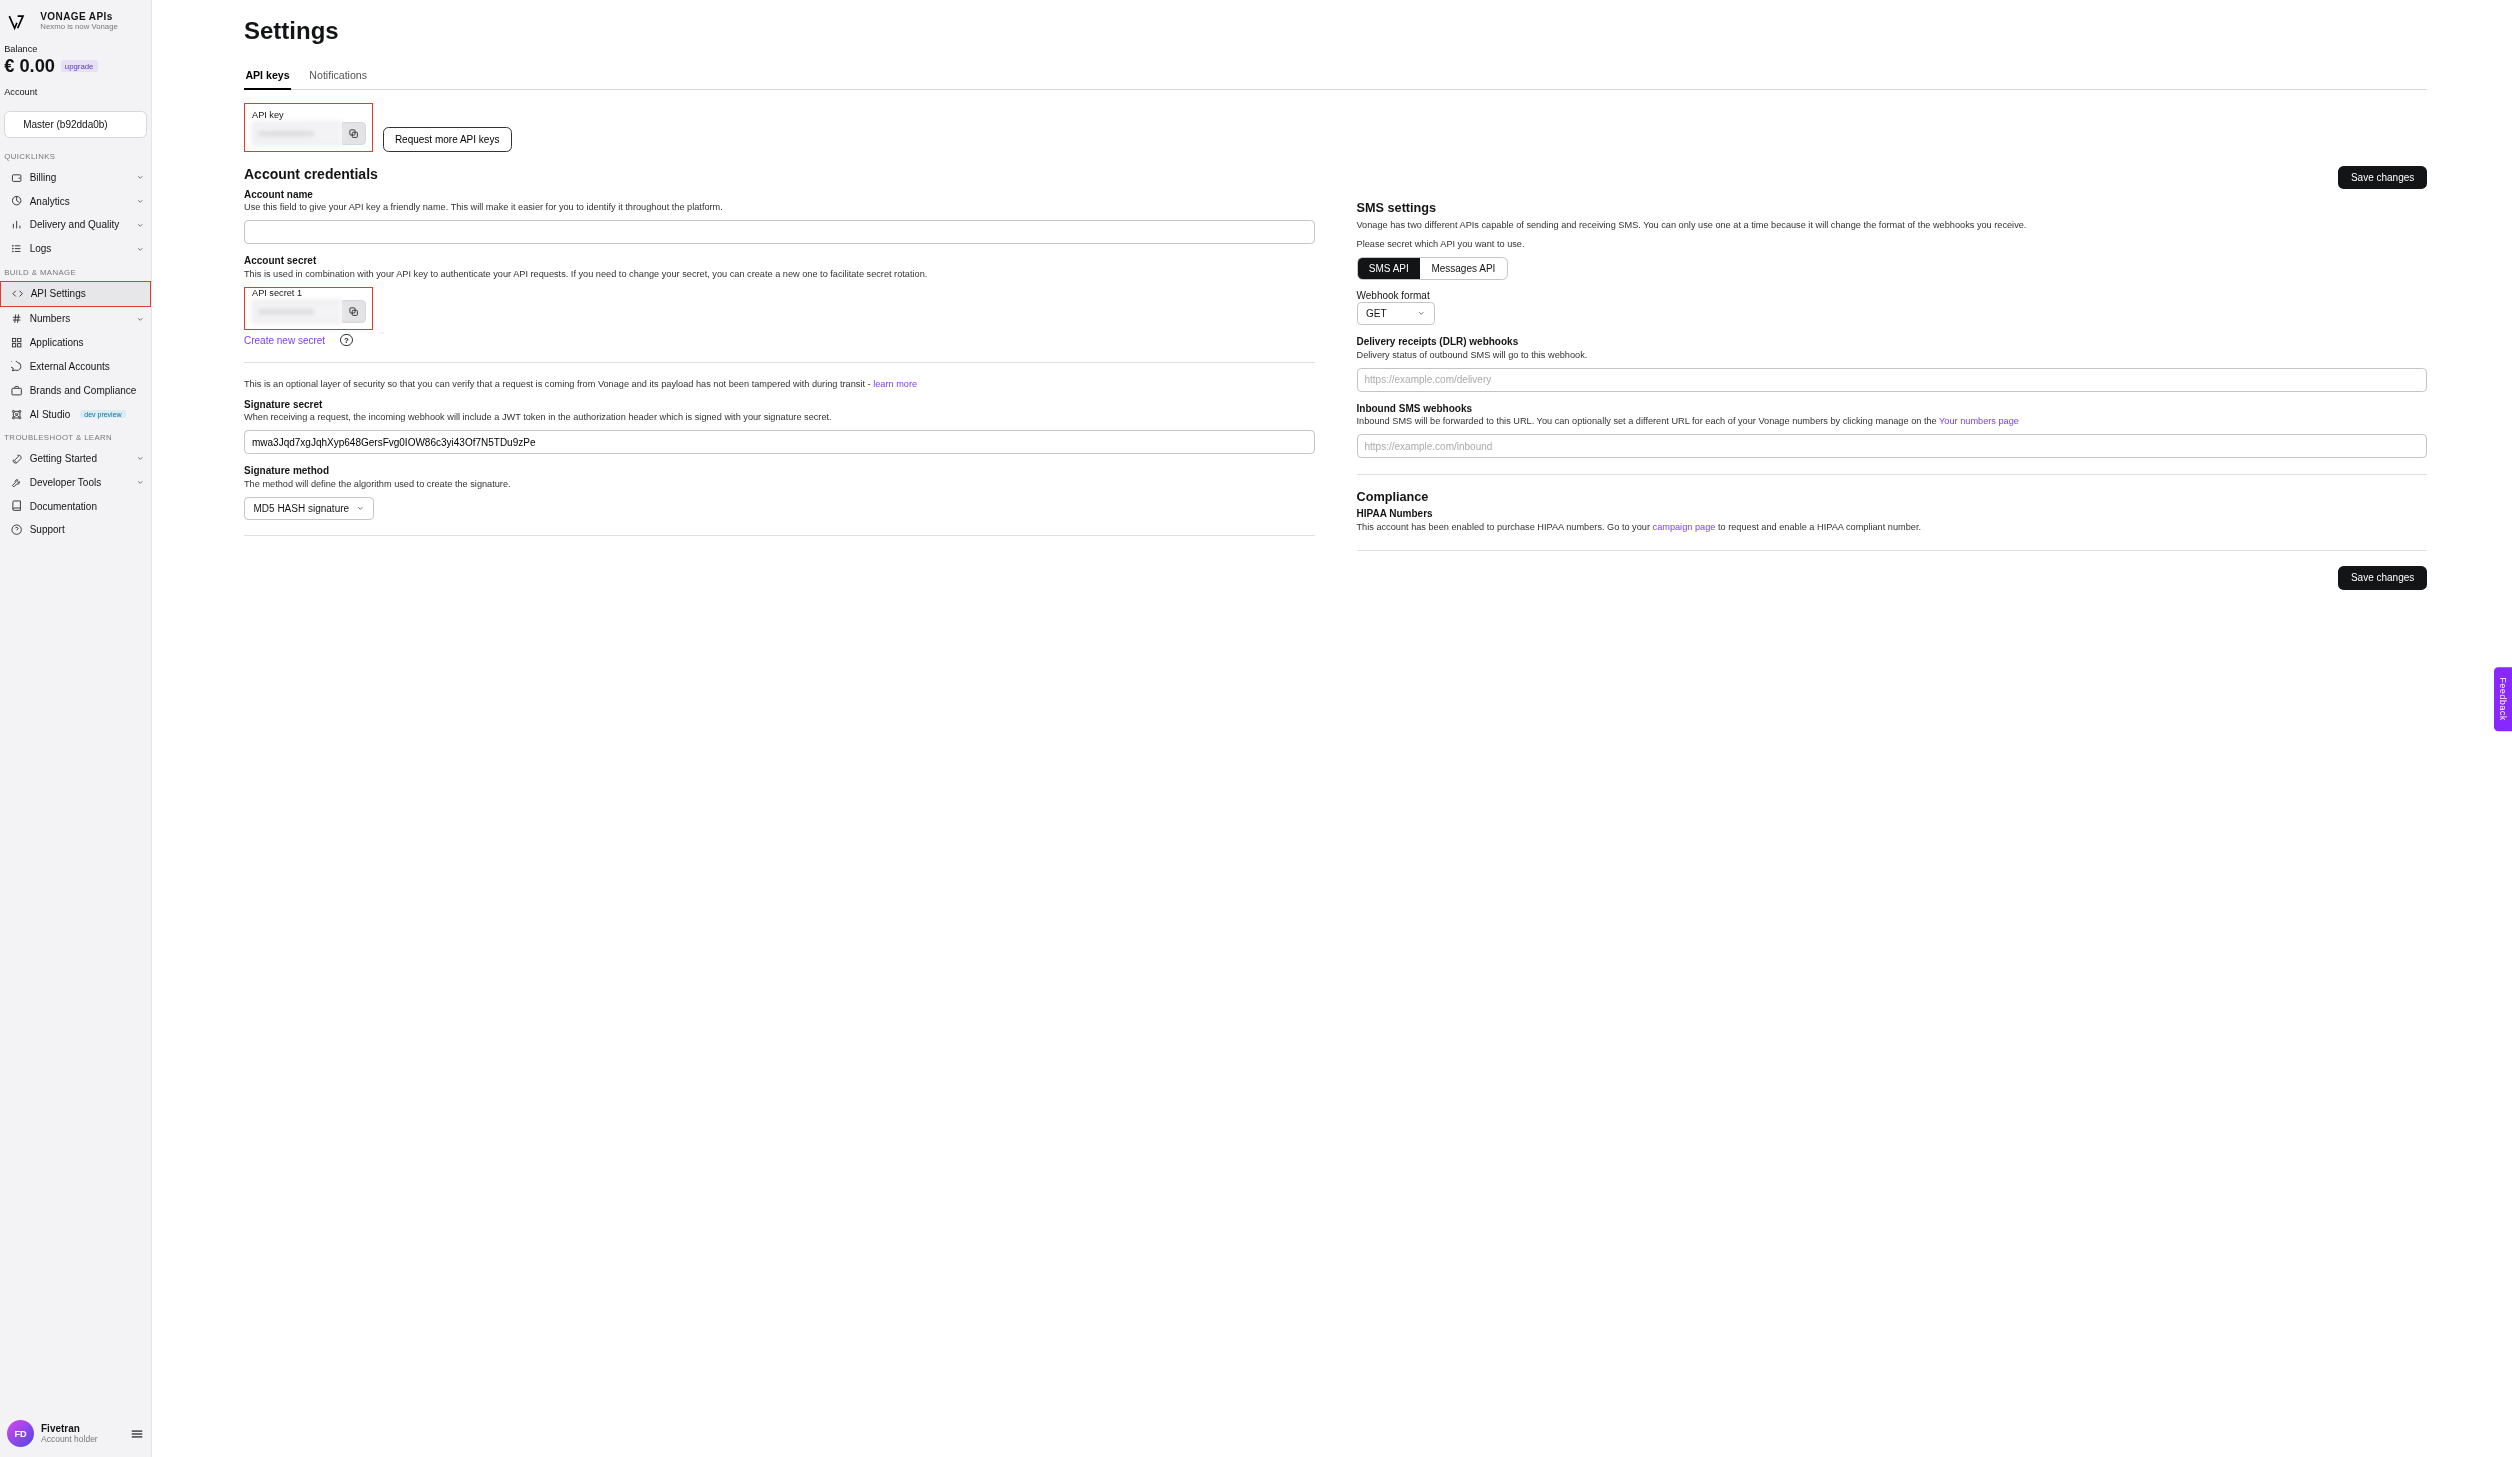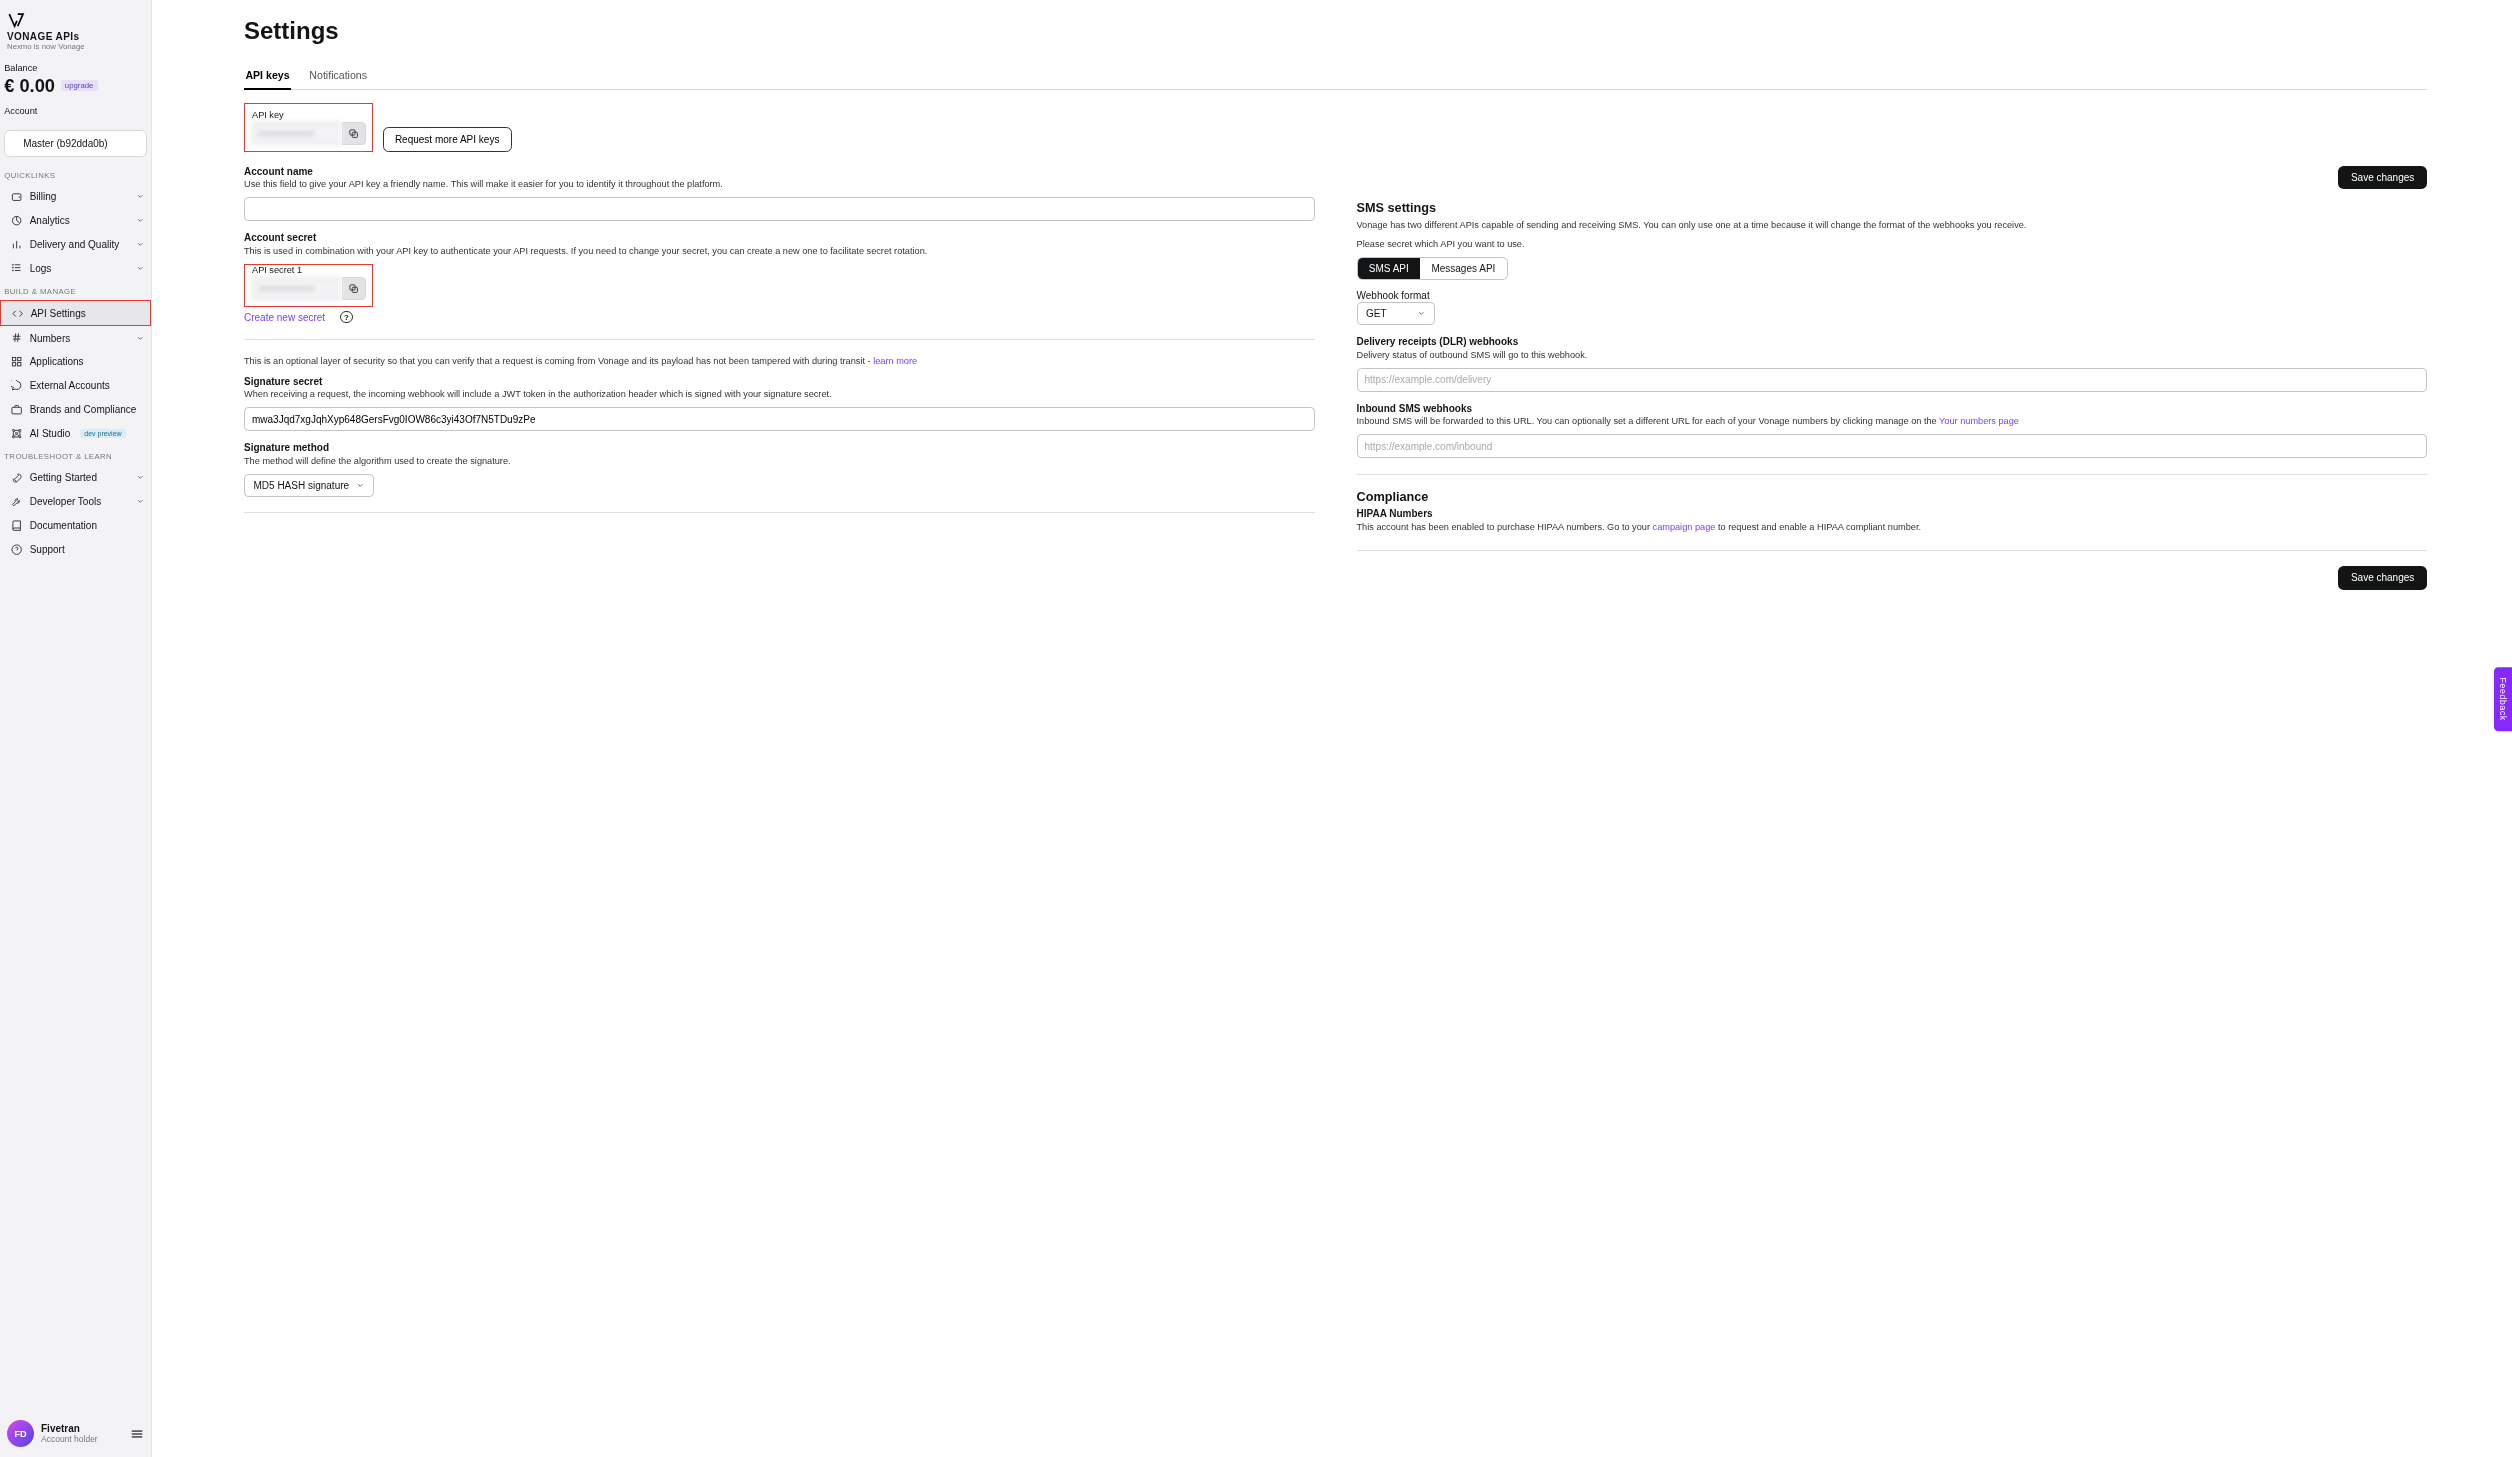--- a/index.html
+++ b/index.html
@@ -1,18 +1,18 @@
 <!DOCTYPE html>
 <html style="font-size:11.3px"><head>
 <meta charset="utf-8">
 <style>
 * { box-sizing: border-box; margin: 0; padding: 0; }
 body { font-family: -apple-system, BlinkMacSystemFont, "Segoe UI", Helvetica, Arial, sans-serif; font-size: 10px; color: #131415; background: #fff; display: flex; height: 100vh; overflow: hidden; }
 .sidebar { width: 152px; background: #f3f3f5; display: flex; flex-direction: column; padding: 11.3px 0 0 0; border-right: 0.7px solid #e5e5e8; position: relative; }
-.logo-block { padding: 0 8.5px 5.6px 7px; display: flex; align-items: flex-start; gap: 1px; flex-direction: column; }
+.logo-block { padding: 0 8.5px 5.6px 7px; display: flex; align-items: flex-end; gap: 15px; }
 .logo-block .logo-text { display: flex; flex-direction: column; }
 .brand-title { font-weight: 700; font-size: 10px; letter-spacing: 0.4px; }
 .brand-sub { font-size: 7.8px; color: #777; }
 .balance-block { padding: 7px 8.5px 4.2px 4.2px; }
 .balance-label { font-size: 9.2px; margin-bottom: 1.4px; }
 .balance-row { display: flex; align-items: center; gap: 5.6px; }
 .balance-amount { font-size: 18.3px; font-weight: 600; }
 .upgrade-pill { background: #e5e0f5; color: #5a3db8; font-size: 7.8px; padding: 1.4px 4.2px; border-radius: 2.8px; font-weight:500;}
 .account-block { padding: 5.6px 4.2px 7px 4.2px; }
 .account-label { font-size: 9.2px; margin-bottom: 14px; }
@@ -312,20 +312,21 @@
             </span>
         </div>
       </div>
     </div>
     <button class="btn-outline">Request more API keys</button>
   </div>
 
   <div class="two-col">
 
     <div>
+      <h2 class="section-title">Account credentials</h2>
 
       <div class="field-block">
         <div class="field-title">Account name</div>
         <div class="field-desc">Use this field to give your API key a friendly name. This will make it easier for you to identify it throughout the platform.</div>
         <input class="text-input" style="">
       </div>
 
       <div class="field-block">
         <div class="field-title">Account secret</div>
         <div class="field-desc">This is used in combination with your API key to authenticate your API requests. If you need to change your secret, you can create a new one to facilitate secret rotation.</div>

